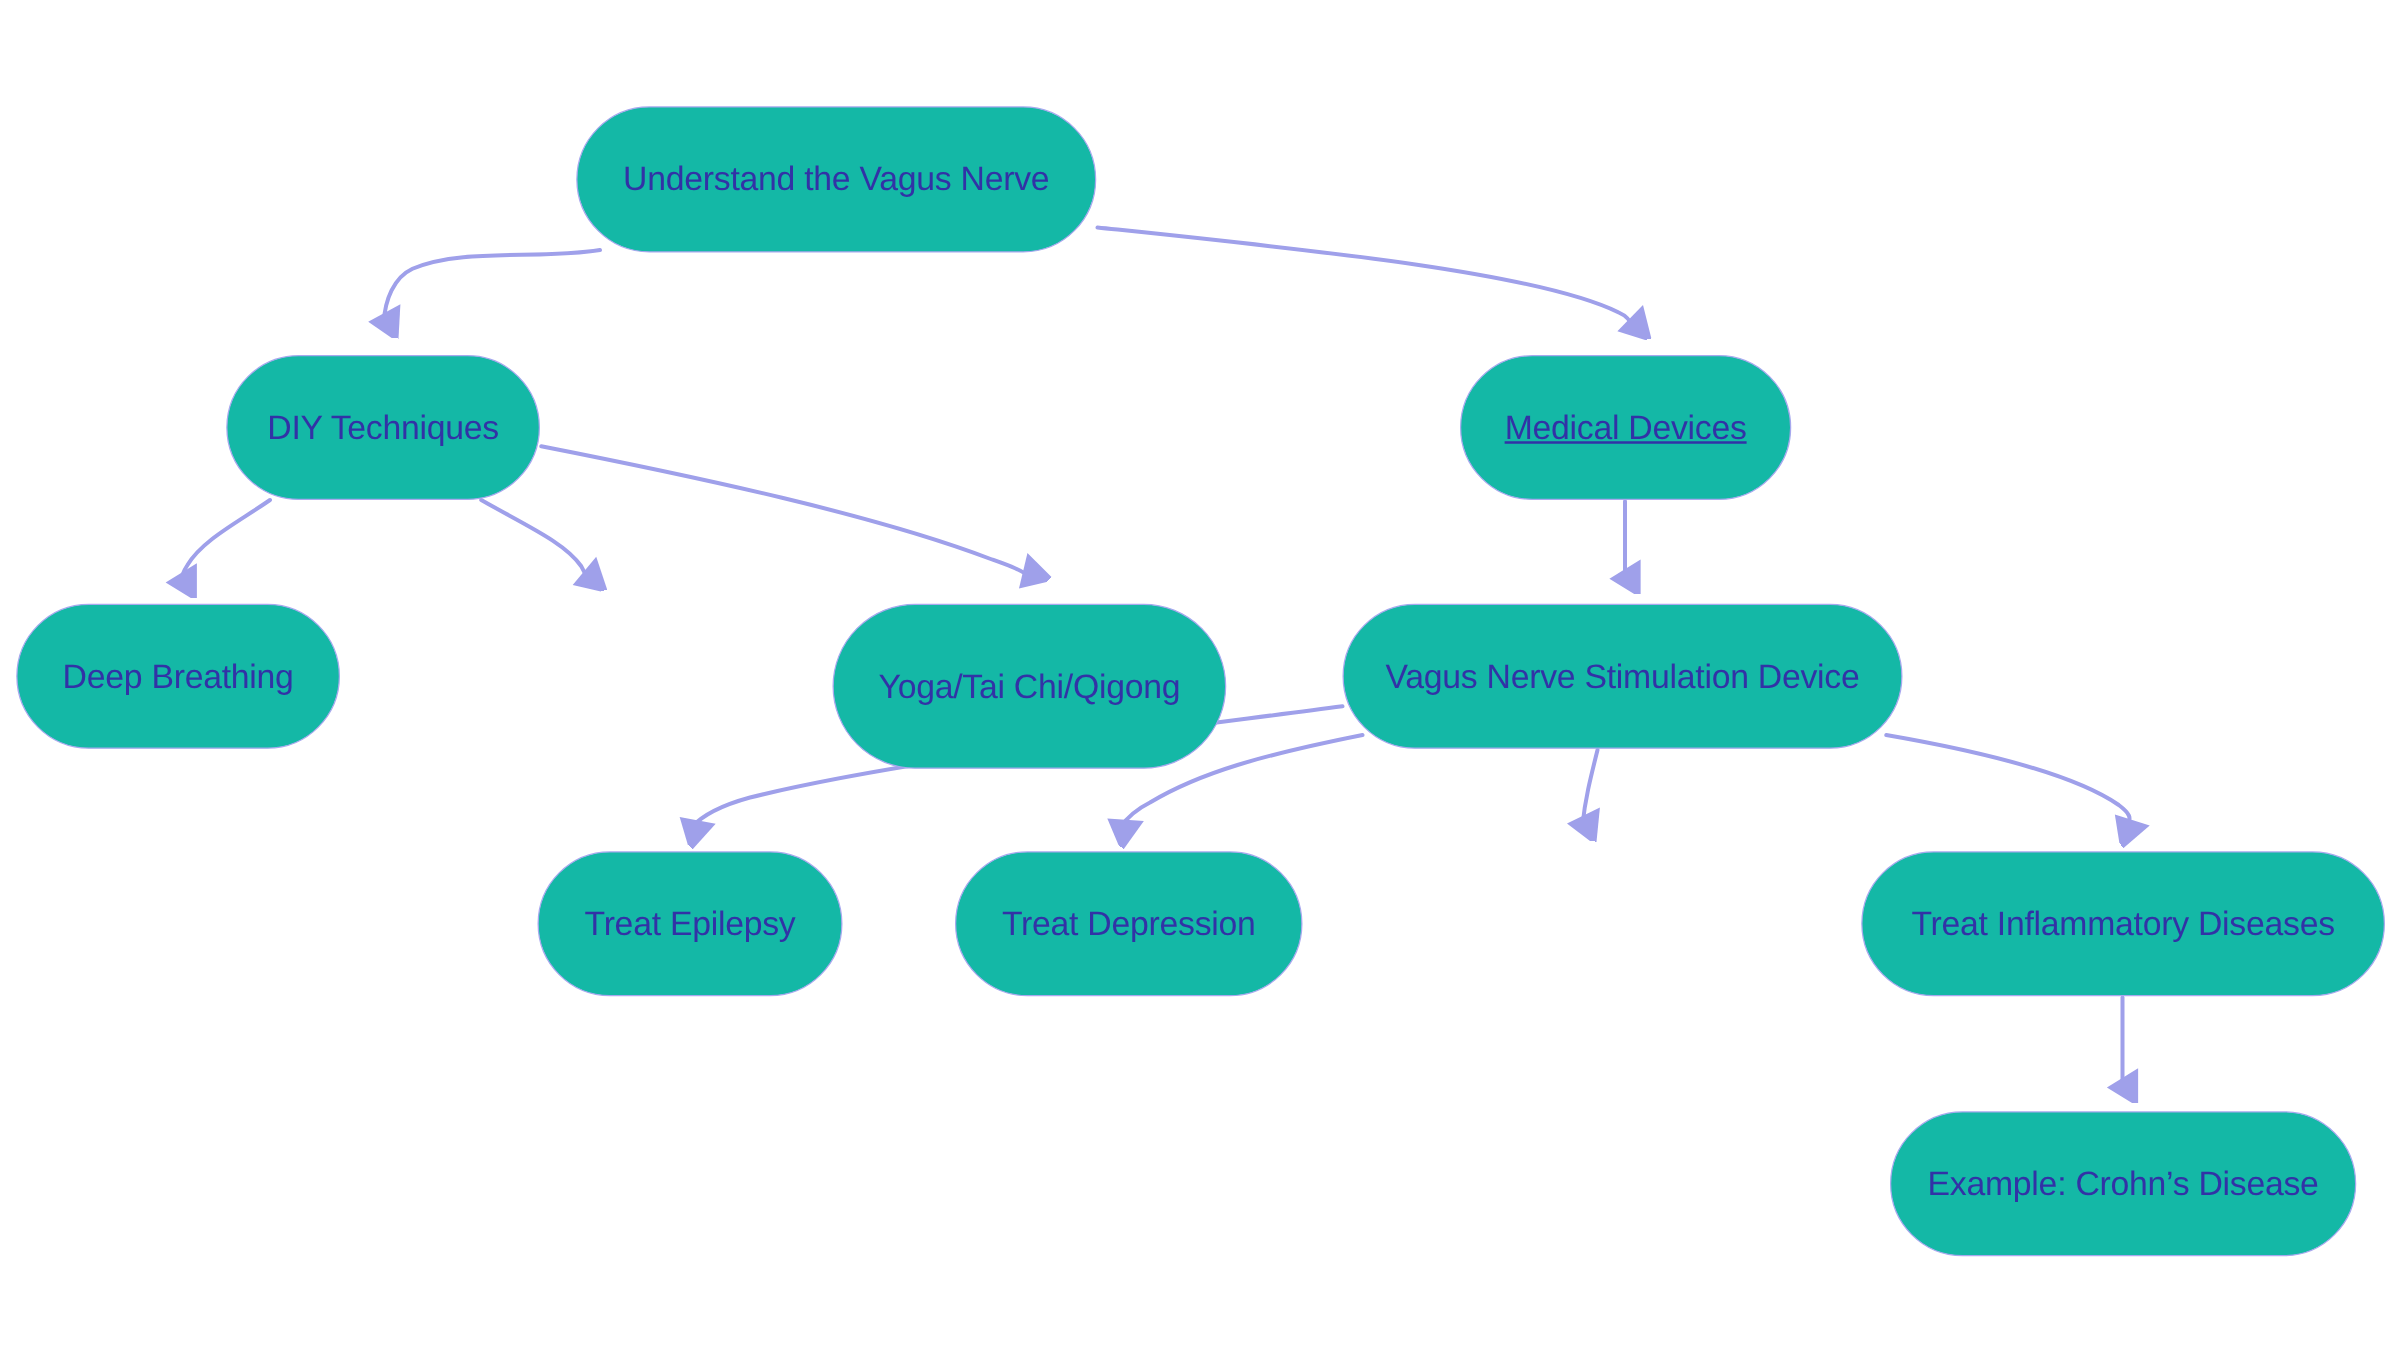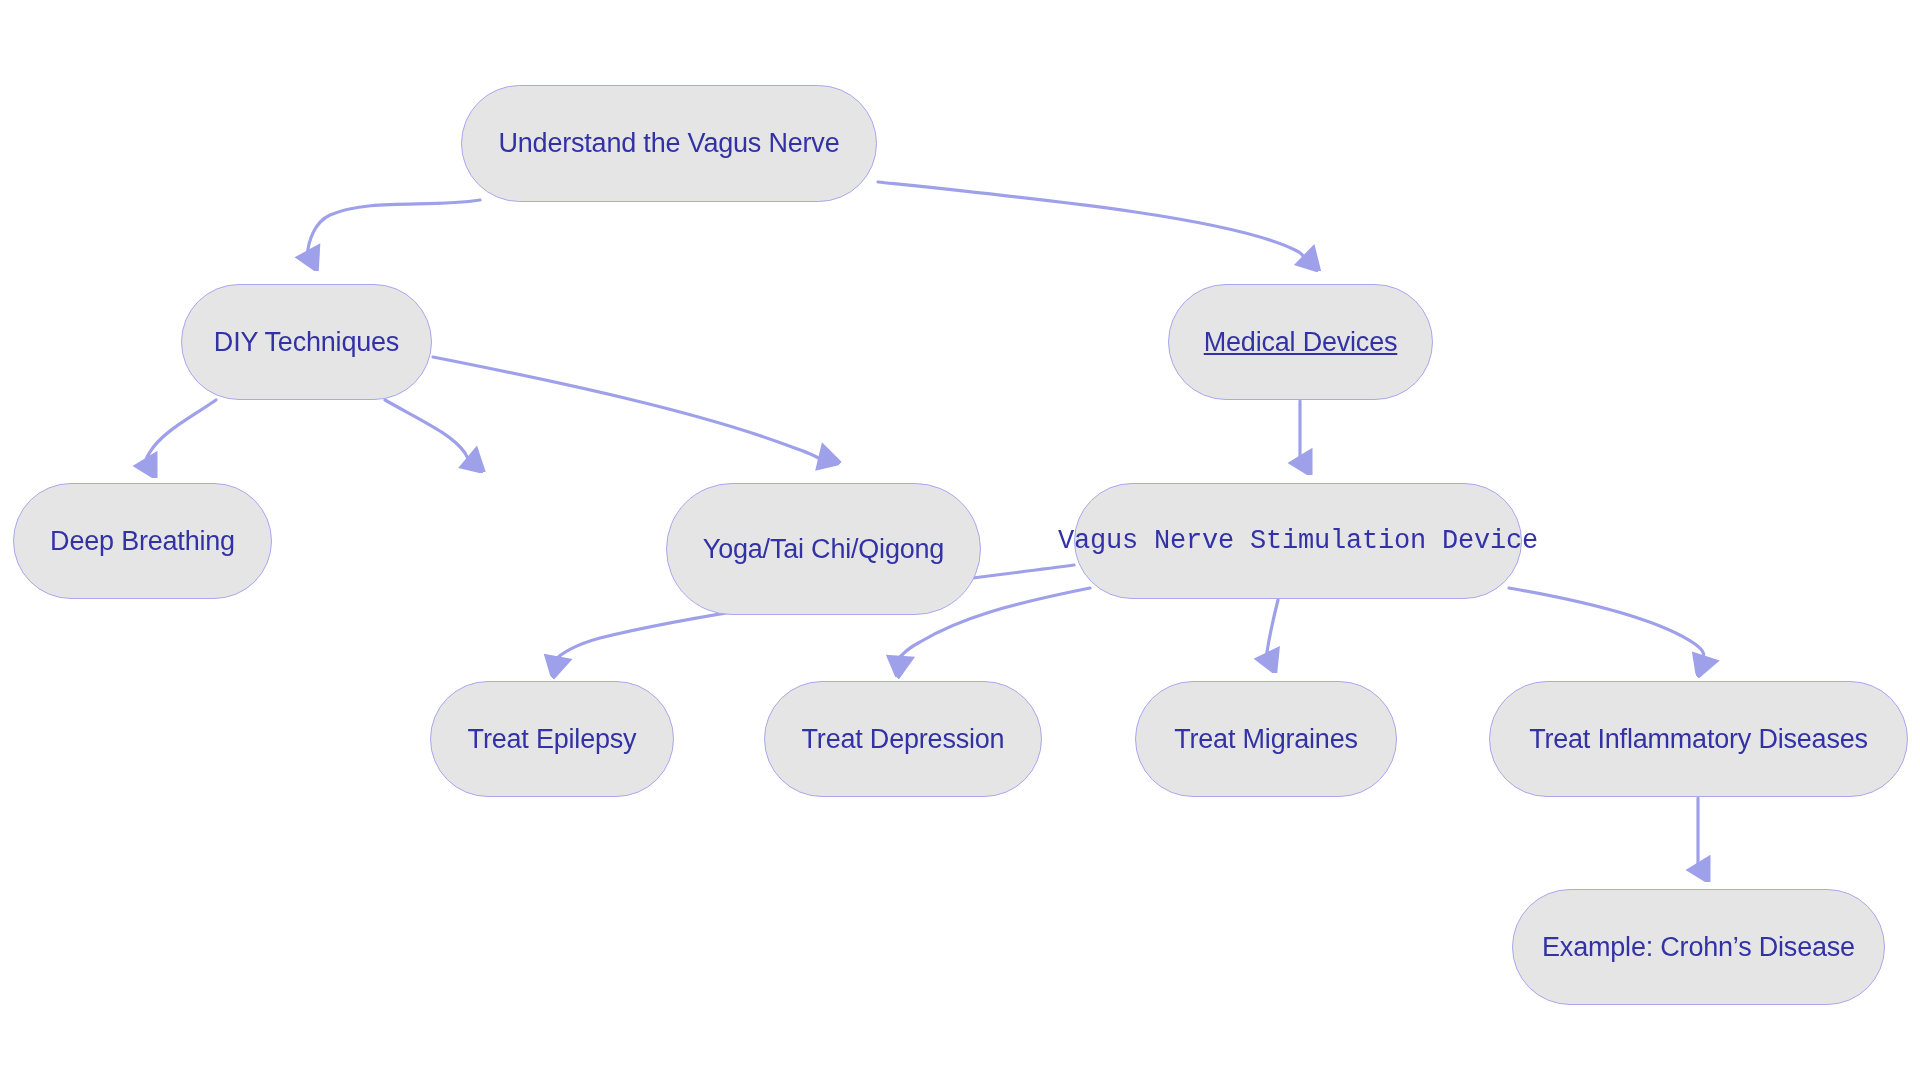--- a/index.html
+++ b/index.html
@@ -27,21 +27,21 @@
     width: 1920px;
     height: 1080px;
     pointer-events: none;
   }
   .node {
     position: absolute;
     box-sizing: border-box;
     display: flex;
     align-items: center;
     justify-content: center;
-    background: #e5e5e5;
+    background: #14b8a6;
     border: 1.6px solid #a7a8ee;
     border-radius: 999px;
     color: #3232a6;
     font-family: "Liberation Sans", sans-serif;
     font-size: 27px;
     font-weight: 400;
     letter-spacing: -0.2px;
     white-space: nowrap;
     line-height: 1;
   }
@@ -102,35 +102,32 @@
 
   <div class="node" style="left:13px; top:483px; width:259px; height:116px;">
     <span class="node-label">Deep Breathing</span>
   </div>
 
 
   <div class="node" style="left:666px; top:483px; width:315px; height:132px;">
     <span class="node-label">Yoga/Tai Chi/Qigong</span>
   </div>
 
-  <div class="node" style="left:1074px; top:483px; width:448px; height:116px;font-family:Liberation Mono, monospace;">
+  <div class="node" style="left:1074px; top:483px; width:448px; height:116px;">
     <span class="node-label">Vagus Nerve Stimulation Device</span>
   </div>
 
   <div class="node" style="left:430px; top:681px; width:244px; height:116px;">
     <span class="node-label">Treat Epilepsy</span>
   </div>
 
   <div class="node" style="left:764px; top:681px; width:278px; height:116px;">
     <span class="node-label">Treat Depression</span>
   </div>
 
-  <div class="node" style="left:1135px; top:681px; width:262px; height:116px;">
-    <span class="node-label">Treat Migraines</span>
-  </div>
 
   <div class="node" style="left:1489px; top:681px; width:419px; height:116px;">
     <span class="node-label">Treat Inflammatory Diseases</span>
   </div>
 
   <div class="node" style="left:1512px; top:889px; width:373px; height:116px;">
     <span class="node-label">Example: Crohn’s Disease</span>
   </div>
 
 </div>

